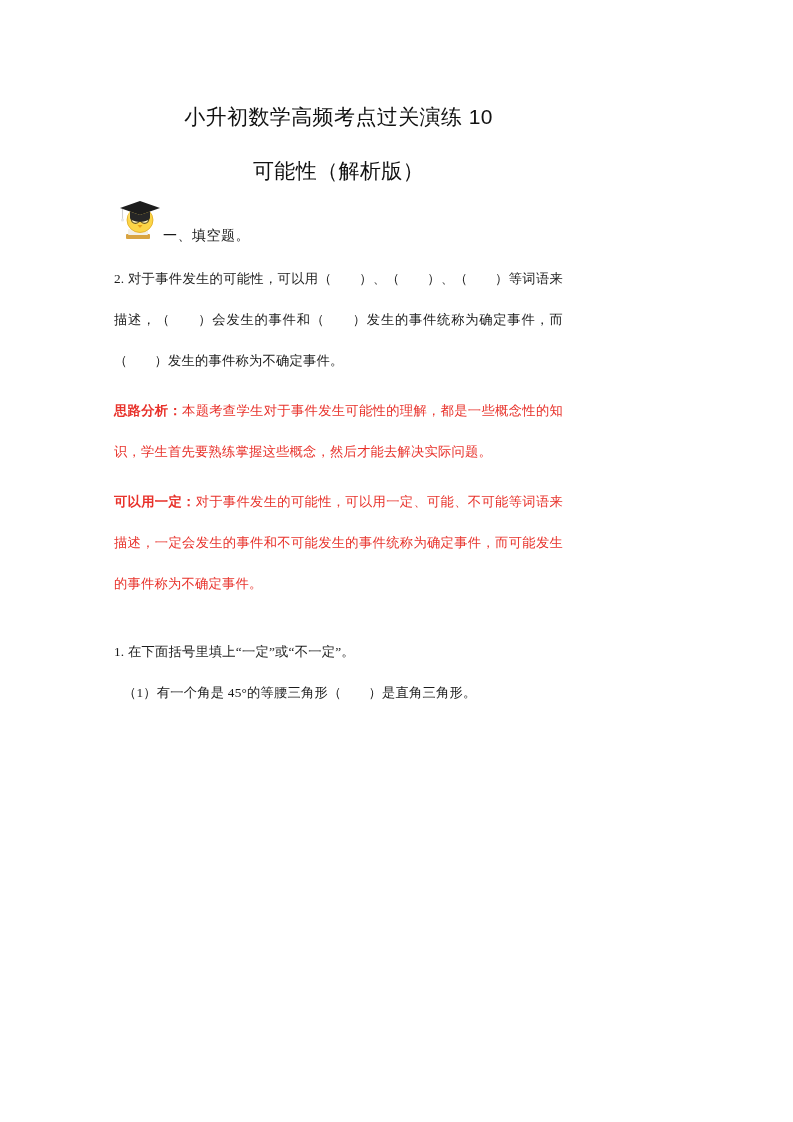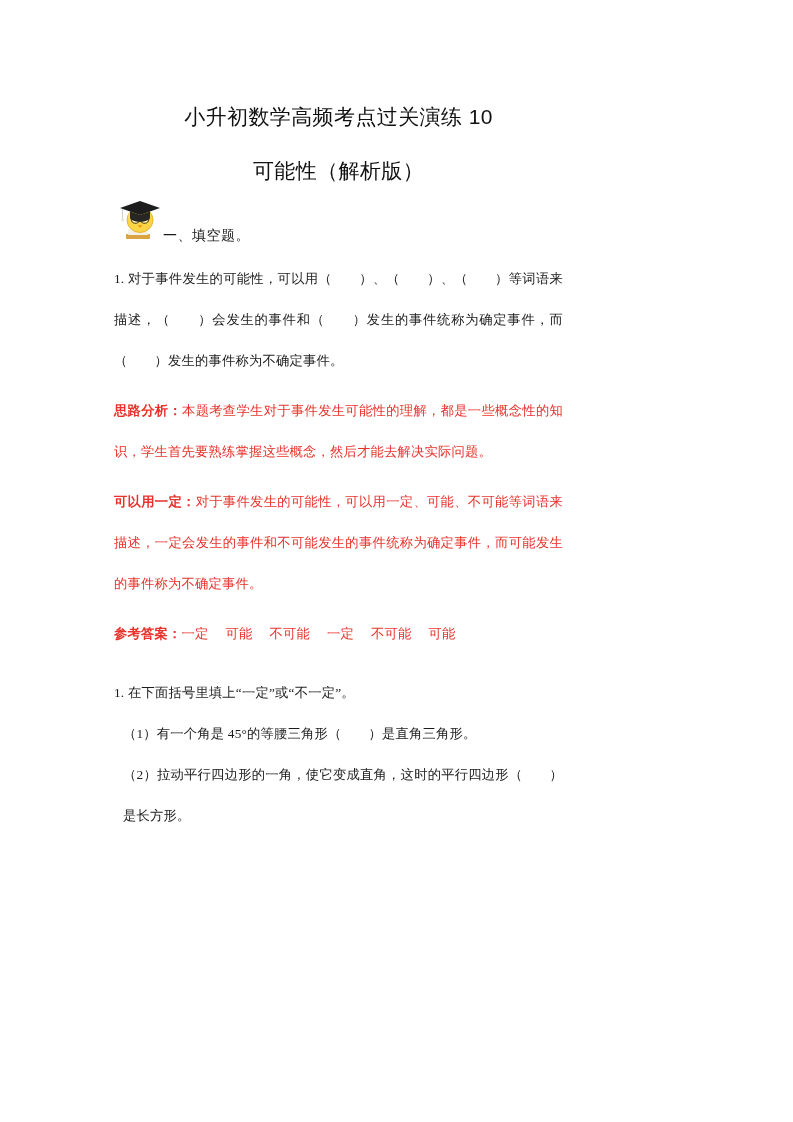--- a/index.html
+++ b/index.html
@@ -109,41 +109,39 @@
       <path d="M6 12 L26 5 L46 12 L26 19 Z" fill="#1d1d1d"></path>
       <path d="M16 15.5 v6 c0 2.6 4.5 4.2 10 4.2 s10 -1.6 10 -4.2 v-6 L26 19 Z" fill="#262626"></path>
       <path d="M8.5 13 v10" stroke="#cfcfcf" stroke-width="1.1" fill="none"></path>
       <circle cx="8.5" cy="24" r="1.6" fill="#e6e6e6"></circle>
     </svg>
     <span class="label">一、填空题。</span>
   </div>
 
   <div class="gap-m"></div>
 
-  <p class="para black">1. 对于事件发生的可能性，可以用（　　）、（　　）、（　　）等词语来描述，（　　）会发生的事件和（　　）发生的事件统称为确定事件，而（　　）发生的事件称为不确定事件。</p>
+  <p class="para black">2. 对于事件发生的可能性，可以用（　　）、（　　）、（　　）等词语来描述，（　　）会发生的事件和（　　）发生的事件统称为确定事件，而（　　）发生的事件称为不确定事件。</p>
 
   <div class="gap-s"></div>
 
   <p class="para red"><span class="lead">思路分析：</span><span>本题考查学生对于事件发生可能性的理解，都是一些概念性的知识，学生首先要熟练掌握这些概念，然后才能去解决实际问题。</span></p>
 
   <div class="gap-s"></div>
 
   <p class="para red"><span class="lead">可以用一定：</span><span>对于事件发生的可能性，可以用一定、可能、不可能等词语来描述，一定会发生的事件和不可能发生的事件统称为确定事件，而可能发生的事件称为不确定事件。</span></p>
 
   <div class="gap-s"></div>
 
-  <p class="para red"><span class="lead">参考答案：</span><span id="answer-values"><span>一定</span><span class="ans-sep"></span><span>可能</span><span class="ans-sep"></span><span>不可能</span><span class="ans-sep"></span><span>一定</span><span class="ans-sep"></span><span>不可能</span><span class="ans-sep"></span><span>可能</span></span></p>
 
   <div class="gap-s"></div>
 
 
   <div class="gap-s"></div>
 
   <p class="para black">1. 在下面括号里填上“一定”或“不一定”。</p>
 
   <p class="para black indent">（1）有一个角是 45°的等腰三角形（　　）是直角三角形。</p>
 
-  <p class="para black indent">（2）拉动平行四边形的一角，使它变成直角，这时的平行四边形（　　）是长方形。</p>
 
   <div class="gap-s"></div>
 
 
 </div>
 
 </body></html>

